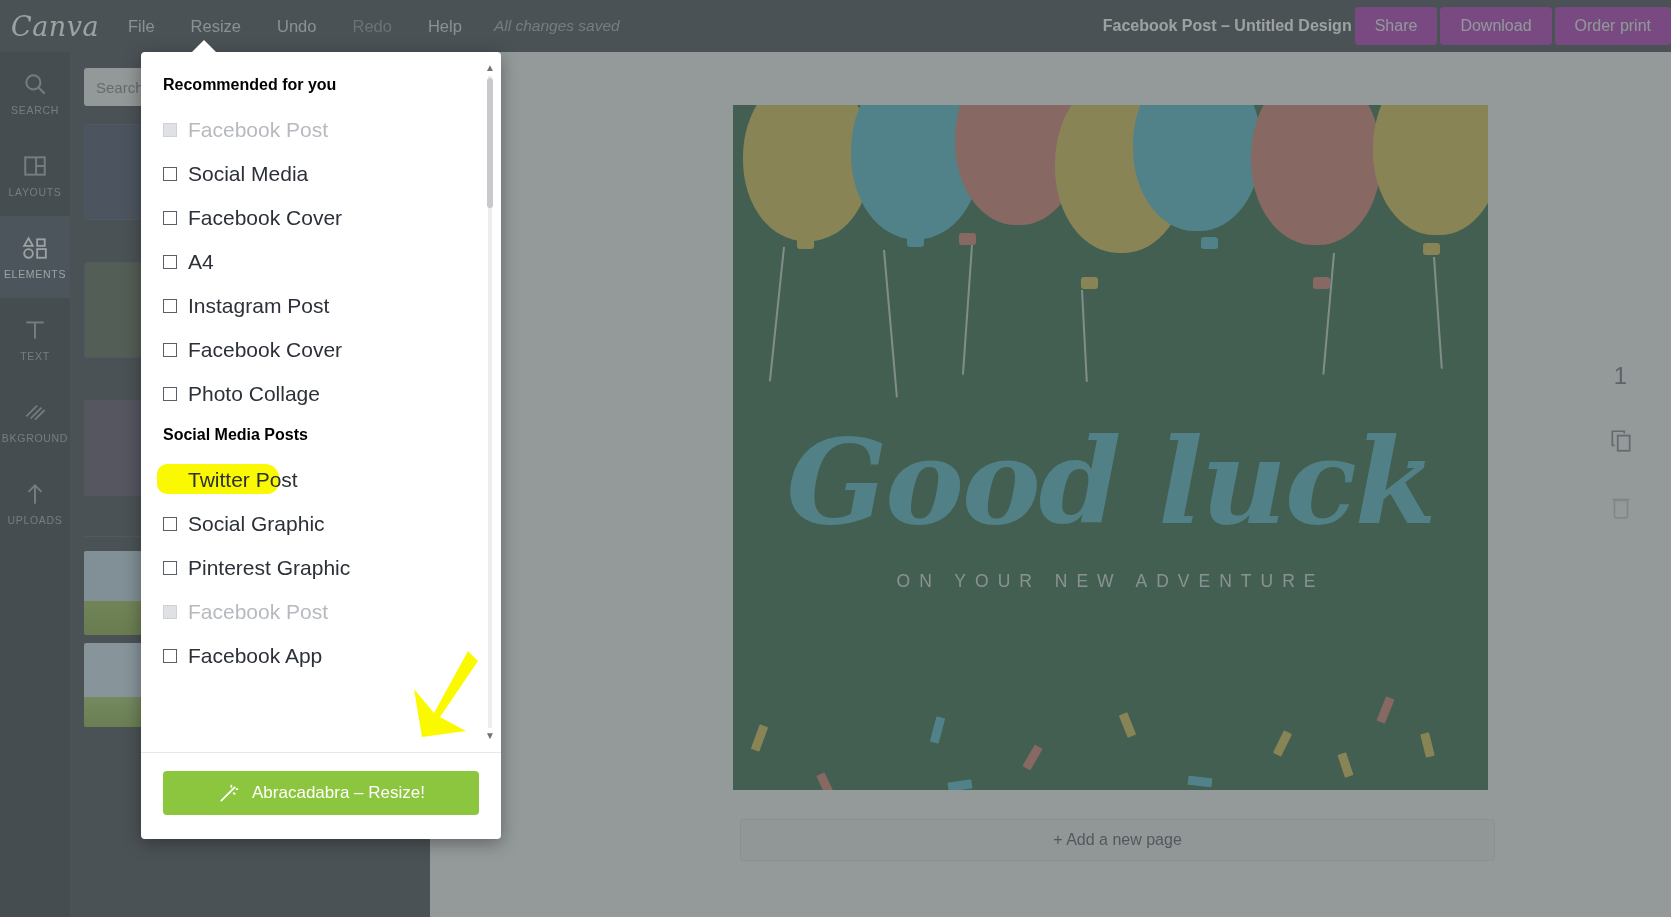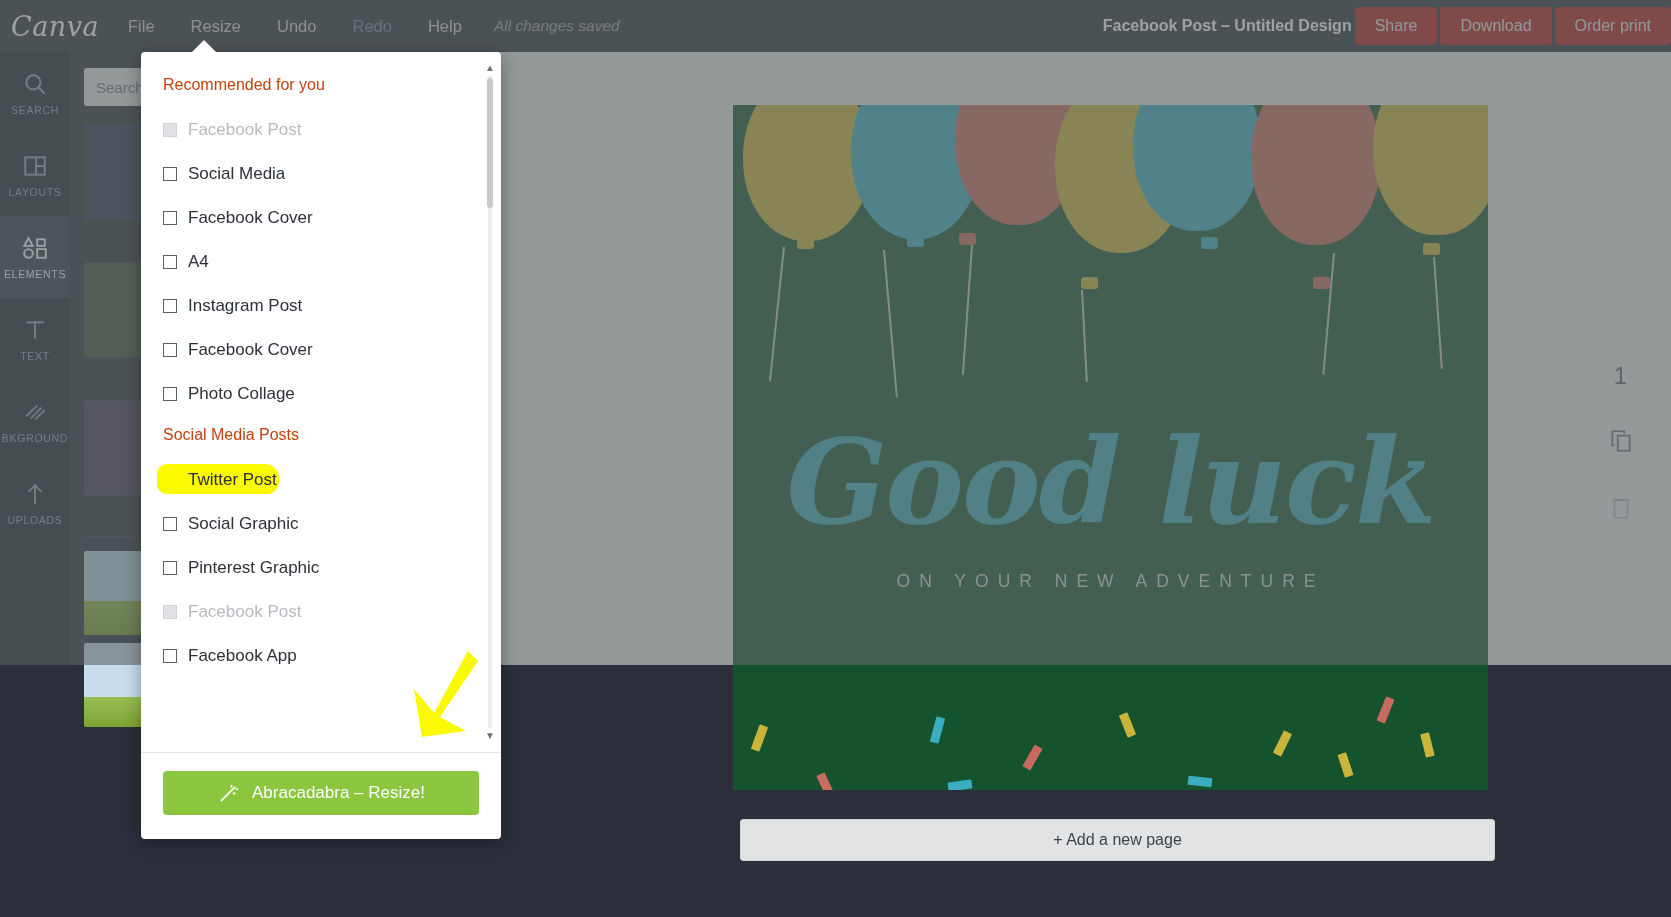--- a/index.html
+++ b/index.html
@@ -2,21 +2,21 @@
 <html><head>
 <meta charset="utf-8">
 <style>
   * { box-sizing: border-box; margin: 0; padding: 0; }
   html, body {
     width: 1671px; height: 917px;
     overflow: hidden;
     font-family: "Liberation Sans", sans-serif;
     background: #2b2f3c;
   }
-  #app { position: relative; width: 1671px; height: 665px; }
+  #app { position: relative; width: 1671px; height: 917px; }
 
   
   .base-layer { position: absolute; inset: 0; }
 
   
   .topbar {
     position: absolute; top: 0; left: 0; width: 1671px; height: 52px;
     background: #2c3038; display: flex; align-items: center;
   }
   .logo {
@@ -32,21 +32,21 @@
   .save-state {
     color: #9aa0aa; font-size: 15.5px; font-style: italic;
     margin-left: 14px; white-space: nowrap;
   }
   .topbar-right {
     margin-left: auto; display: flex; align-items: center; gap: 3px;
     padding-right: 0px;
   }
   .doc-title { color: #fff; font-size: 16px; font-weight: bold; white-space: nowrap; }
   .tb-btn {
-    color: #e3e6ea; font-size: 16px; background: #b91c1c;
+    color: #e3e6ea; font-size: 16px; background: #a21caf;
     padding: 10px 20px; border-radius: 4px; white-space: nowrap; cursor: pointer;
   }
 
   
   .rail {
     position: absolute; top: 52px; left: 0; width: 70px; bottom: 0;
     background: #1f232e;
   }
   .rail-item {
     height: 82px; display: flex; flex-direction: column;
@@ -141,38 +141,38 @@
   }
   .modal-head {
     padding: 24px 22px 20px 22px; font-size: 16.5px; font-weight: bold;
     color: #2c3038; border-bottom: 1px solid #e6e7e9;
   }
   .modal-body {
     flex: 1; overflow: hidden; position: relative;
     padding: 14px 22px 6px 22px;
   }
   .grp-title {
-    font-size: 16px; font-weight: normal; color: #c2410c;
+    font-size: 16px; font-weight: bold; color: #000000;
     margin: 10px 0 14px 0;
   }
   .opt {
     display: flex; align-items: center; gap: 11px;
     height: 44px; cursor: pointer; position: relative;
   }
   .opt .cb {
     width: 14px; height: 14px; border: 1.4px solid #5a6068;
     background: #fff; flex: none; position: relative;
   }
   .opt.checked .cb { border-color: #2c3038; }
   .opt.checked .cb::after {
     content: "✔"; position: absolute; left: 0px; top: -4px;
     font-size: 13px; color: #2c3038; line-height: 1;
   }
   .opt.disabled .cb { border-color: #cfd2d6; background: #dfe1e4; }
-  .opt .olbl { font-size: 17px; color: #2c3038; position: relative; z-index: 2; }
+  .opt .olbl { font-size: 21px; color: #2c3038; position: relative; z-index: 2; }
   .opt.disabled .olbl { color: #b6babf; }
   .opt .hl {
     position: absolute; left: -6px; top: 6px; width: 122px; height: 30px;
     background: #fbf900; border-radius: 10px 14px 12px 10px; z-index: 1;
   }
   .modal-scroll {
     position: absolute; right: 6px; top: 10px; bottom: 10px; width: 10px;
   }
   .scroll-up, .scroll-dn {
     position: absolute; left: 0; width: 10px; height: 12px;

